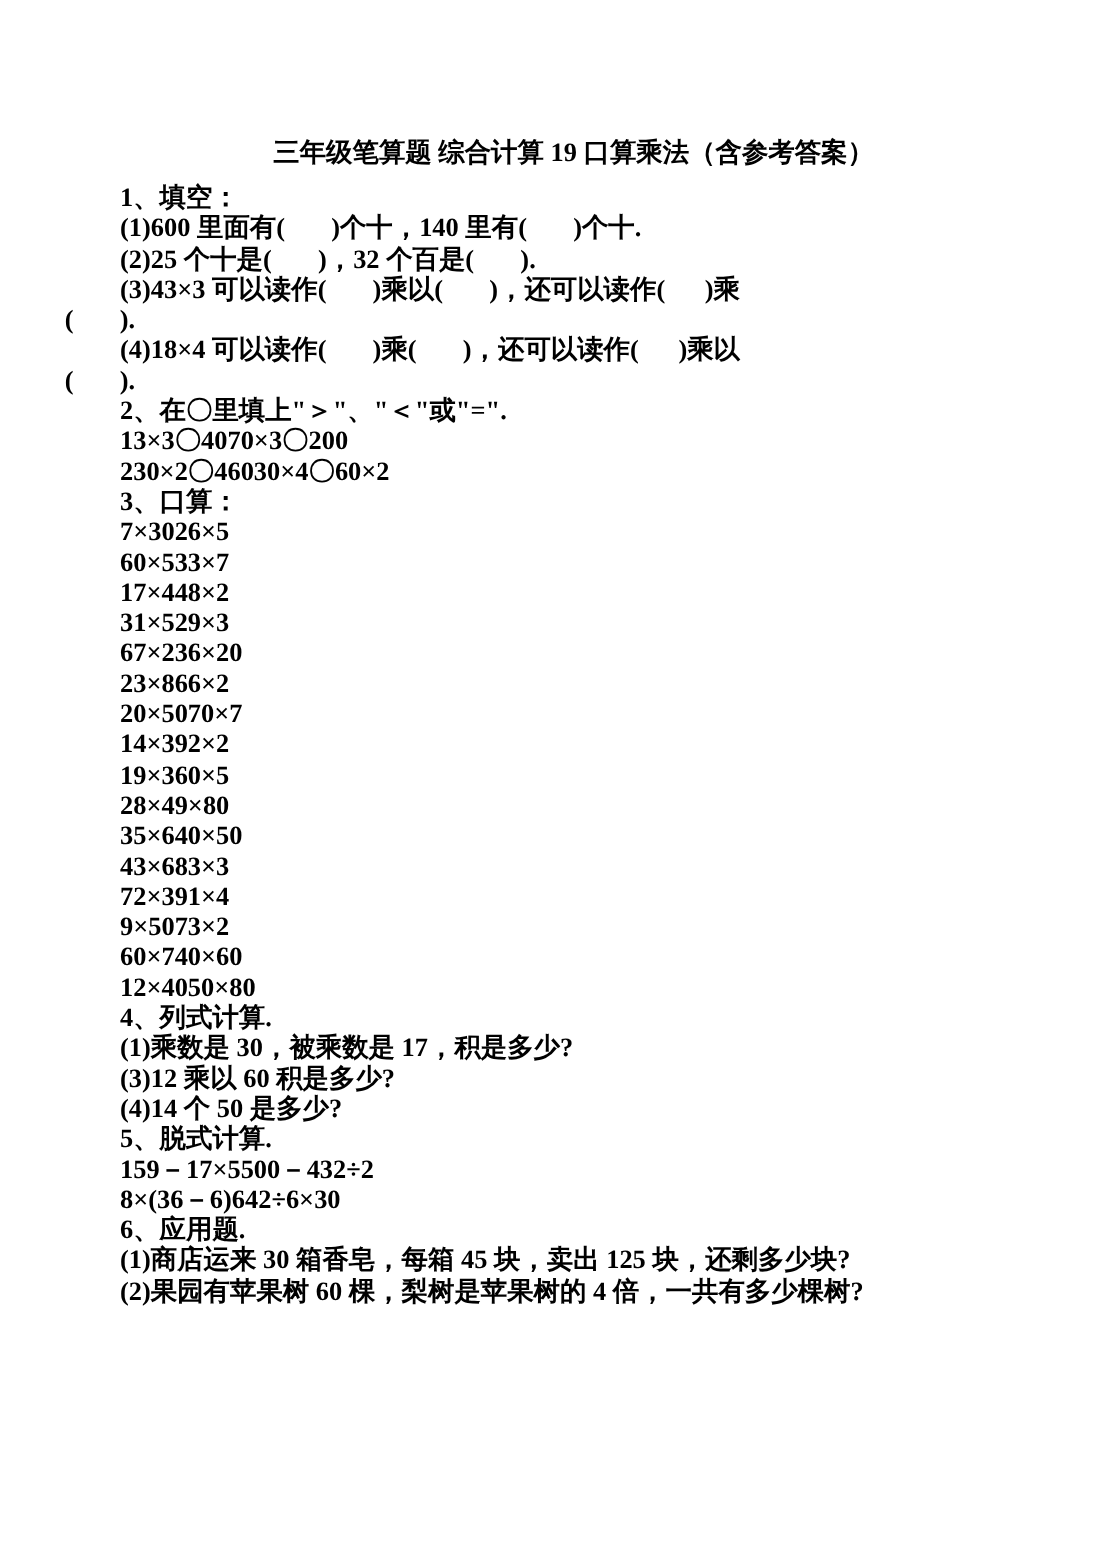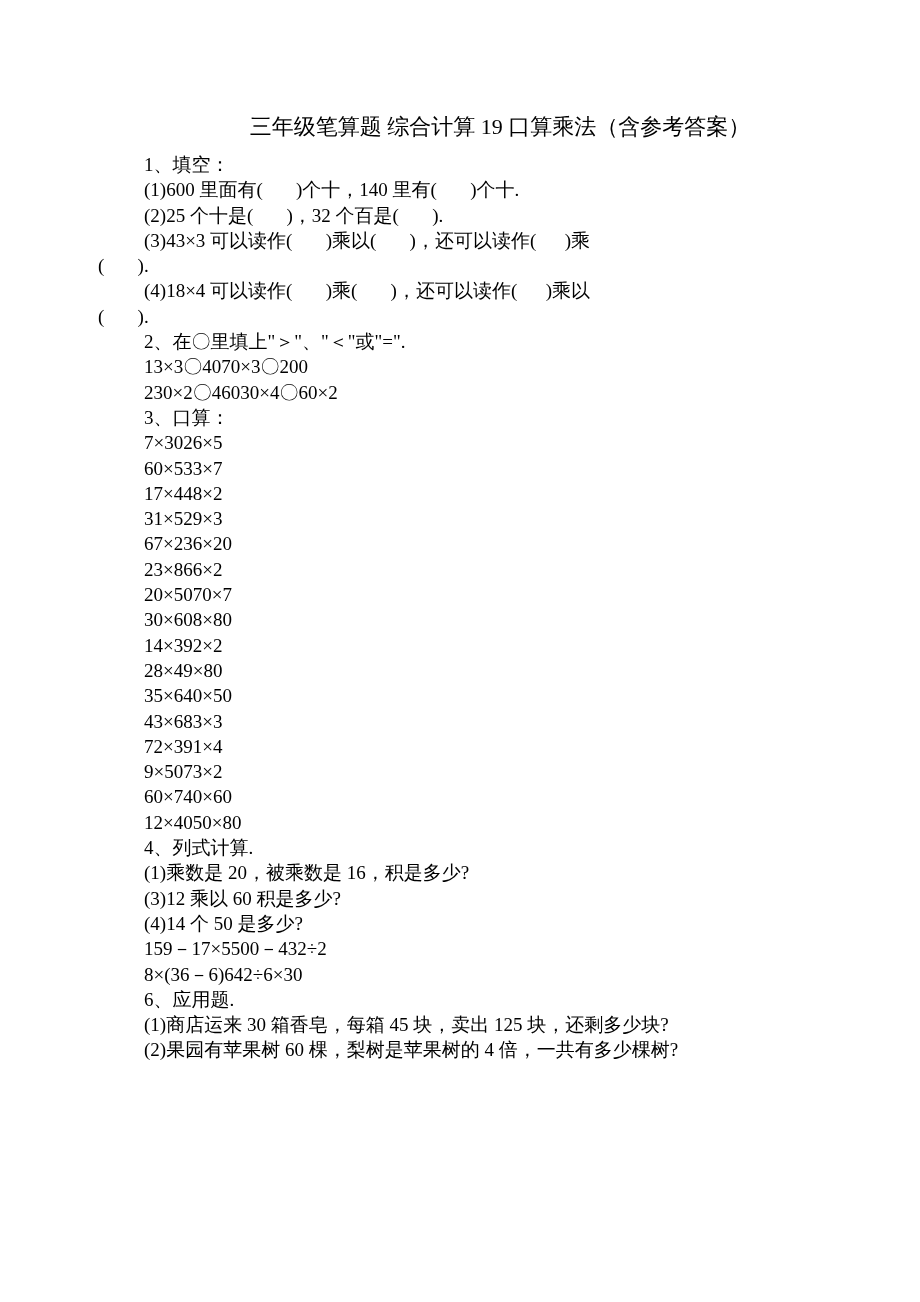--- a/index.html
+++ b/index.html
@@ -8,32 +8,33 @@
     background: #ffffff;
   }
   body {
     width: 920px;
     height: 1302px;
     font-family: "SimSun", "宋体", serif;
     color: #000000;
     position: relative;
   }
   .page {
-    padding: 112px 98px 0 98px;
+    padding: 112px 98px 0 54px;
     box-sizing: border-box;
+    font-weight: bold;
   }
   .title {
     text-align: center;
     font-size: 22px;
     font-family: "SimSun", "宋体", serif;
     margin: 0 0 10px 80px;
     letter-spacing: 0px;
   }
   .body-text {
-    font-size: 19px;
+    font-size: 22px;
     line-height: 25.3px;
   }
   .line {
     white-space: pre;
     margin: 0;
     padding-left: 46px;
   }
   .line.no-indent {
     padding-left: 0;
   }
@@ -59,35 +60,36 @@
     <p class="line">230×2〇46030×4〇60×2</p>
 
     <p class="line">3、口算：</p>
     <p class="line">7×3026×5</p>
     <p class="line">60×533×7</p>
     <p class="line">17×448×2</p>
     <p class="line">31×529×3</p>
     <p class="line">67×236×20</p>
     <p class="line">23×866×2</p>
     <p class="line">20×5070×7</p>
-    <p class="line">30×608×80</p>
     <p class="line">14×392×2</p>
+    <p class="line">19×360×5</p>
     <p class="line">28×49×80</p>
     <p class="line">35×640×50</p>
     <p class="line">43×683×3</p>
     <p class="line">72×391×4</p>
     <p class="line">9×5073×2</p>
     <p class="line">60×740×60</p>
     <p class="line">12×4050×80</p>
 
     <p class="line">4、列式计算.</p>
-    <p class="line">(1)乘数是 20，被乘数是 16，积是多少?</p>
+    <p class="line">(1)乘数是 30，被乘数是 17，积是多少?</p>
     <p class="line">(3)12 乘以 60 积是多少?</p>
     <p class="line">(4)14 个 50 是多少?</p>
 
+    <p class="line">5、脱式计算.</p>
     <p class="line">159－17×5500－432÷2</p>
     <p class="line">8×(36－6)642÷6×30</p>
 
     <p class="line">6、应用题.</p>
     <p class="line">(1)商店运来 30 箱香皂，每箱 45 块，卖出 125 块，还剩多少块?</p>
     <p class="line">(2)果园有苹果树 60 棵，梨树是苹果树的 4 倍，一共有多少棵树?</p>
 
   </div>
 </div>
 

